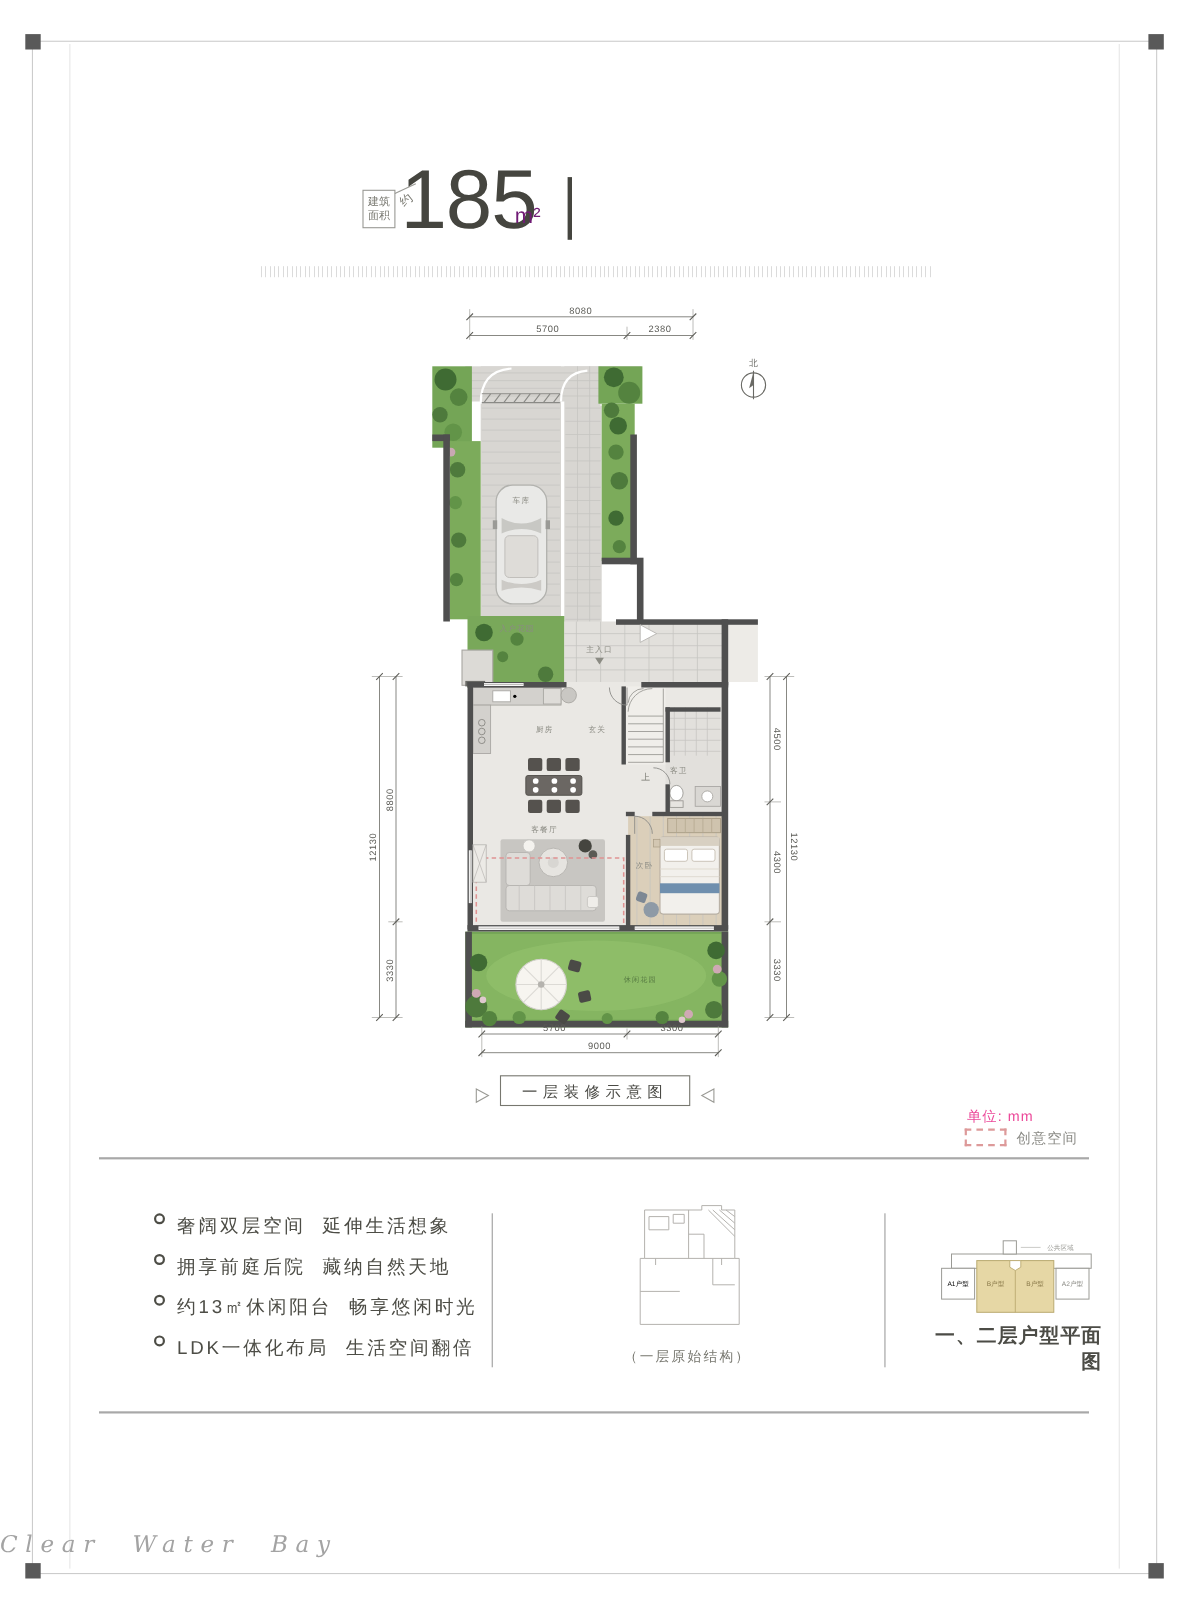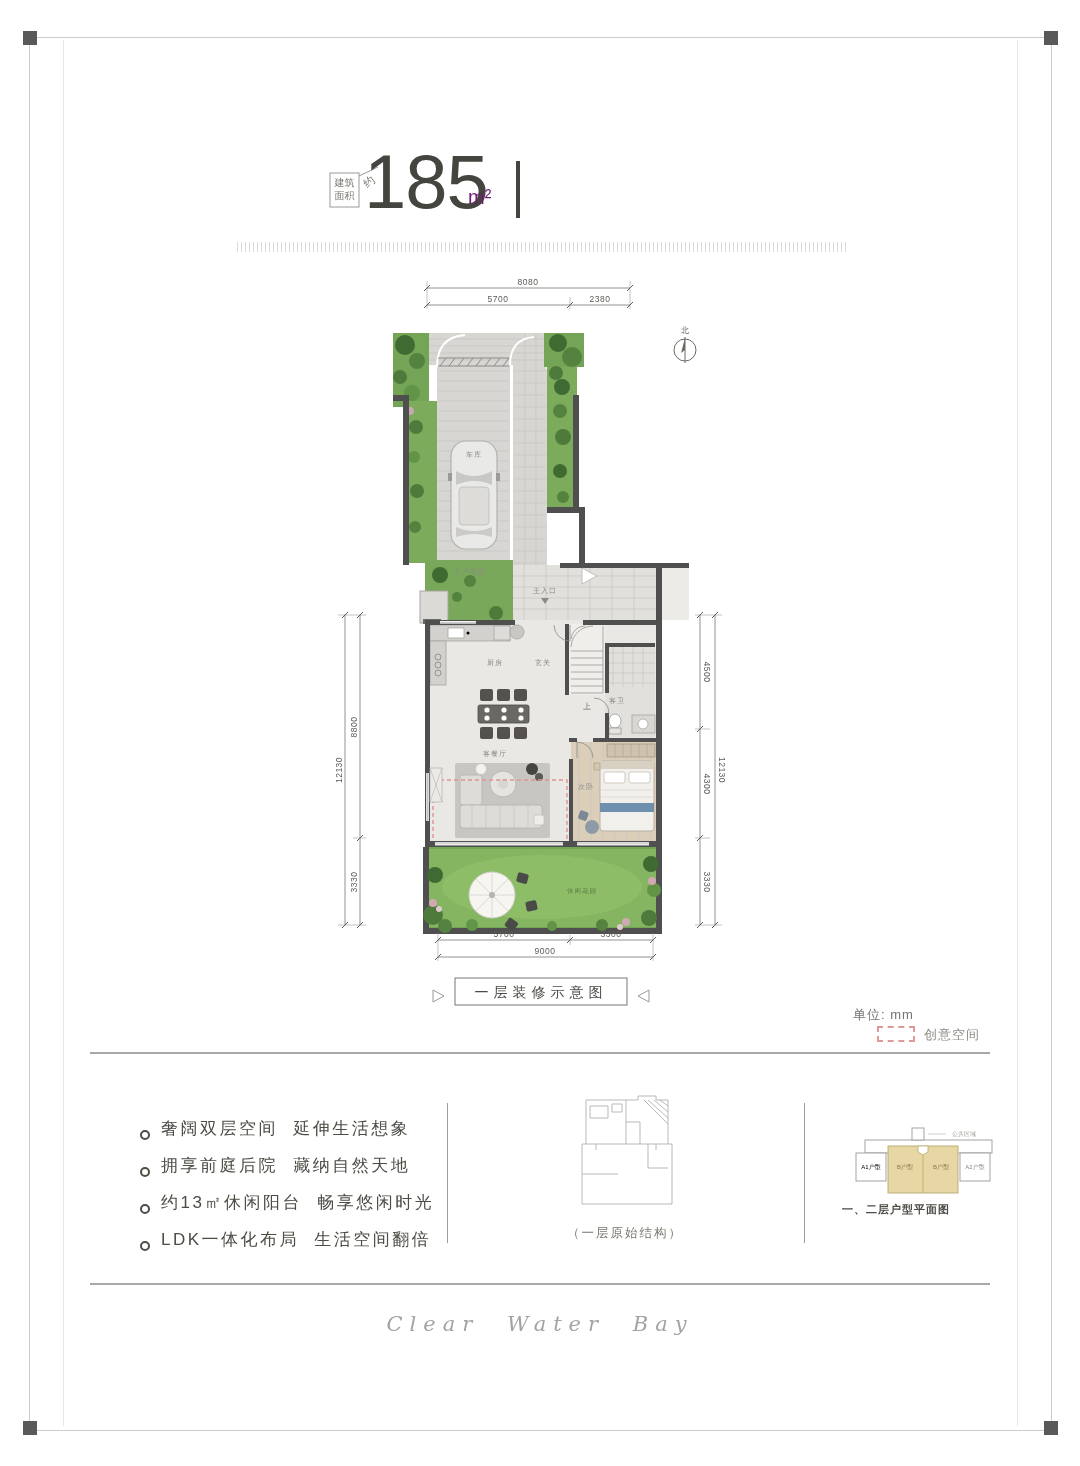--- a/index.html
+++ b/index.html
@@ -15,44 +15,44 @@
 
   
   .hdr-val{position:absolute;left:364px;top:146px;font-size:76px;line-height:72px;color:#45453f;letter-spacing:-1px;}
   .hdr-unit{position:absolute;left:468px;top:186px;font-size:20px;color:#701a75;}
   .hdr-bar{position:absolute;left:516px;top:161px;width:4px;height:57px;background:#45453f;}
   .hdr-title{position:absolute;left:537px;top:171px;font-size:34px;font-weight:600;letter-spacing:4px;color:#403f3a;}
   .hatch{position:absolute;left:237px;top:242px;width:611px;height:10px;
          background:repeating-linear-gradient(90deg,#cfcfcf 0 1px,transparent 1px 4px);opacity:.75;}
 
   
-  .unit-note{position:absolute;left:853px;top:1006px;font-size:13px;color:#737373;letter-spacing:1px;}
+  .unit-note{position:absolute;left:879px;top:1006px;font-size:13px;color:#ec4899;letter-spacing:1px;}
   .legend-creative{position:absolute;left:877px;top:1026px;display:flex;}
   .legend-dash{width:34px;height:12px;border:2px dashed #dd9a9a;margin-right:9px;}
   .legend-creative span{font-size:13px;color:#8b8b86;letter-spacing:1px;}
 
   .hdiv{position:absolute;left:90px;width:900px;height:2px;background:#a8a8a8;}
   .hdiv.d1{top:1052px;} .hdiv.d2{top:1283px;}
   .vdiv{position:absolute;top:1103px;width:1px;height:140px;background:#9d9d9d;}
   .vdiv.v1{left:447px;} .vdiv.v2{left:804px;}
 
   
   .features{position:absolute;left:140px;top:1103px;}
-  .feat-row{display:flex;align-items:flex-end;height:37px;}
+  .feat-row{display:flex;align-items:flex-start;height:37px;}
   .feat-bullet{width:6px;height:6px;border:2px solid #4d4d46;border-radius:50%;margin-right:11px;flex:0 0 auto;}
   .feat-text{font-size:17px;color:#4d4d46;letter-spacing:2.5px;word-spacing:8px;white-space:nowrap;}
 
   .thumb-mid{position:absolute;left:560px;top:1092px;}
   .thumb-mid-caption{position:absolute;left:545px;top:1225px;width:160px;text-align:center;
                      font-size:12.5px;color:#77776f;letter-spacing:2px;}
   .thumb-key{position:absolute;left:848px;top:1116px;}
-  .thumb-key-caption{position:absolute;left:842px;top:1202px;width:160px;text-align:left;
-                     font-size:11px;color:#4c4c46;font-weight:600;letter-spacing:1px;}
-
-  .script-line{position:absolute;left:0;top:1312px;width:1080px;text-align:center;
+  .thumb-key-caption{position:absolute;left:842px;top:1202px;width:160px;text-align:right;
+                     font-size:18px;color:#4c4c46;font-weight:600;letter-spacing:1px;}
+
+  .script-line{position:absolute;left:0;top:1392px;width:1080px;
                font-family:"DejaVu Serif","Liberation Serif",serif;font-style:italic;
                font-size:21px;letter-spacing:7px;word-spacing:14px;color:#a3a3a3;}
 
   svg text{font-family:"Liberation Sans","DejaVu Sans",sans-serif;}
   .dimtxt{fill:#5a5a55;font-size:8.5px;letter-spacing:.5px;}
   .roomtxt{fill:#8b8b83;font-size:7px;letter-spacing:1px;}
   .dimline{stroke:#777772;stroke-width:.8;fill:none;}
   .extline{stroke:#9a9a95;stroke-width:.6;fill:none;}
   .tick{stroke:#5f5f5a;stroke-width:1;fill:none;}
   .wall{fill:#4f4f4f;}

